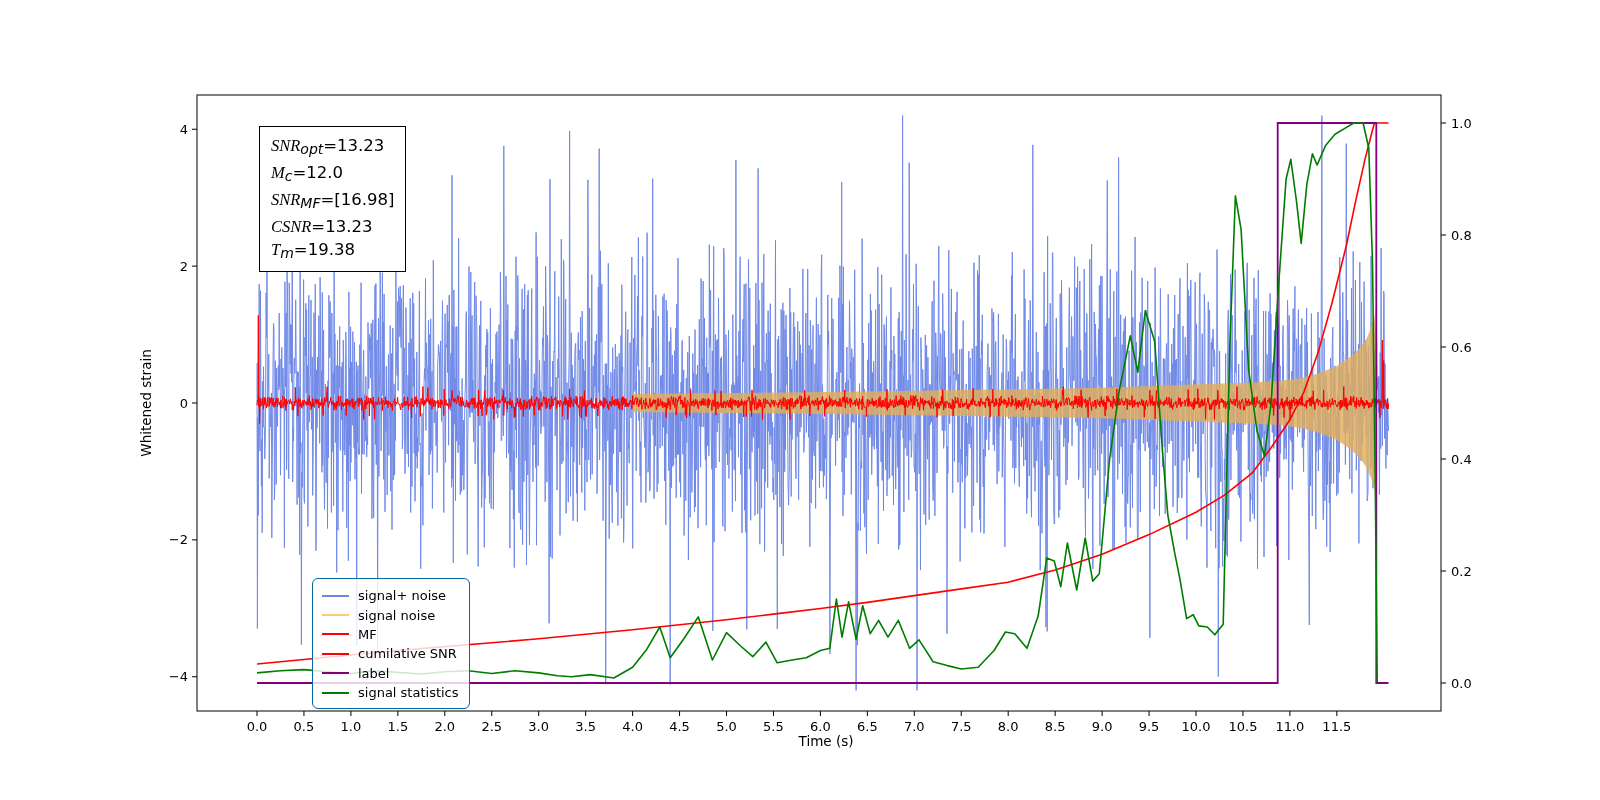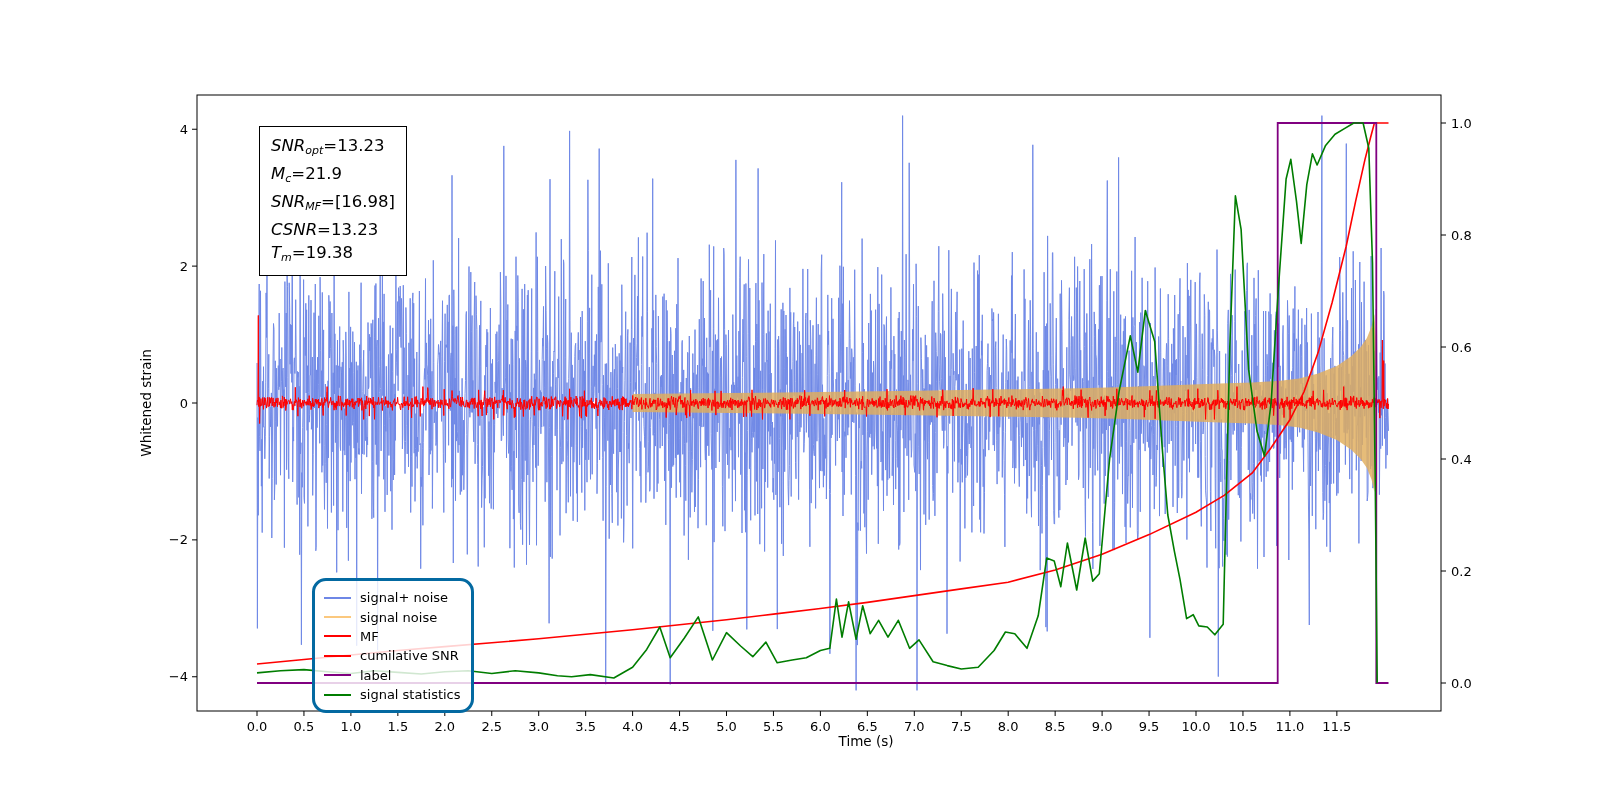--- a/index.html
+++ b/index.html
@@ -1,29 +1,29 @@
 <!DOCTYPE html>
 <html><head>
 <meta charset="utf-8">
 <style>
   html,body{margin:0;padding:0;background:#ffffff;}
   #figure{position:relative;width:1600px;height:800px;background:#ffffff;overflow:hidden;
           font-family:"DejaVu Sans","Liberation Sans",sans-serif;}
   #plot-svg{position:absolute;left:0;top:0;}
   .axis-label{position:absolute;color:#000;font-size:13.5px;white-space:nowrap;}
   #ylabel-left{left:146px;top:403px;transform:translate(-50%,-50%) rotate(-90deg);}
-  #xlabel{left:866px;top:741px;transform:translate(-50%,-50%);}
+  #xlabel{left:826px;top:741px;transform:translate(-50%,-50%);}
   #annotation-box{position:absolute;left:259px;top:126px;background:#ffffff;border:1.2px solid #000;
                   padding:7px 11px 6px 11px;line-height:23px;font-size:16.5px;color:#000;}
   .ann-line{white-space:nowrap;}
-  .ann-it{font-style:italic;}
+  .ann-it{font-style:italic;font-family:Liberation Serif, serif;}
   .ann-up{font-style:normal;}
-  .ann-sub{font-style:italic;font-size:11px;vertical-align:-3px;}
+  .ann-sub{font-style:italic;font-size:14px;vertical-align:-3px;}
   #legend-box{position:absolute;left:312px;top:578px;background:rgba(255,255,255,0.82);
-              border:3px solid #0369a1;border-radius:14px;padding:7px 10px 6px 9px;}
+              border:1px solid #0369a1;border-radius:6px;padding:7px 10px 6px 9px;}
   .legend-item{display:flex;align-items:center;height:19.4px;white-space:nowrap;}
   .legend-swatch{display:inline-block;width:27px;height:0;border-top-width:2px;border-top-style:solid;margin-right:9px;}
   .legend-label{font-size:13px;color:#000;}
 </style>
 </head>
 <body>
 
 <div id="figure">
   <svg id="plot-svg" width="1600" height="800">
       <defs>
@@ -108,21 +108,21 @@
       <text x="1451" y="575.5" text-anchor="start" font-size="13px" fill="#000" font-family="&quot;DejaVu Sans&quot;,&quot;Liberation Sans&quot;,sans-serif">0.2</text>
       <line x1="1441" y1="683" x2="1446" y2="683" stroke="#000" stroke-width="1"></line>
       <text x="1451" y="687.5" text-anchor="start" font-size="13px" fill="#000" font-family="&quot;DejaVu Sans&quot;,&quot;Liberation Sans&quot;,sans-serif">0.0</text>
     </svg>
 
   <div class="axis-label" id="ylabel-left">Whitened strain</div>
   <div class="axis-label" id="xlabel">Time (s)</div>
 
   <div id="annotation-box">
       <div class="ann-line"><span class="ann-it">SNR</span><span class="ann-sub">opt</span><span class="ann-up">=13.23</span></div>
-      <div class="ann-line"><span class="ann-it">M</span><span class="ann-sub">c</span><span class="ann-up">=21.9</span></div>
+      <div class="ann-line"><span class="ann-it">M</span><span class="ann-sub">c</span><span class="ann-up">=12.0</span></div>
       <div class="ann-line"><span class="ann-it">SNR</span><span class="ann-sub">MF</span><span class="ann-up">=[16.98]</span></div>
       <div class="ann-line"><span class="ann-it">CSNR</span><span class="ann-up">=13.23</span></div>
       <div class="ann-line"><span class="ann-it">T</span><span class="ann-sub">m</span><span class="ann-up">=19.38</span></div>
     </div>
 
   <div id="legend-box">
     <div class="legend-item">
       <span class="legend-swatch" style="border-top-color: rgb(110, 135, 230);"></span>
       <span class="legend-label">signal+ noise</span>
     </div>

